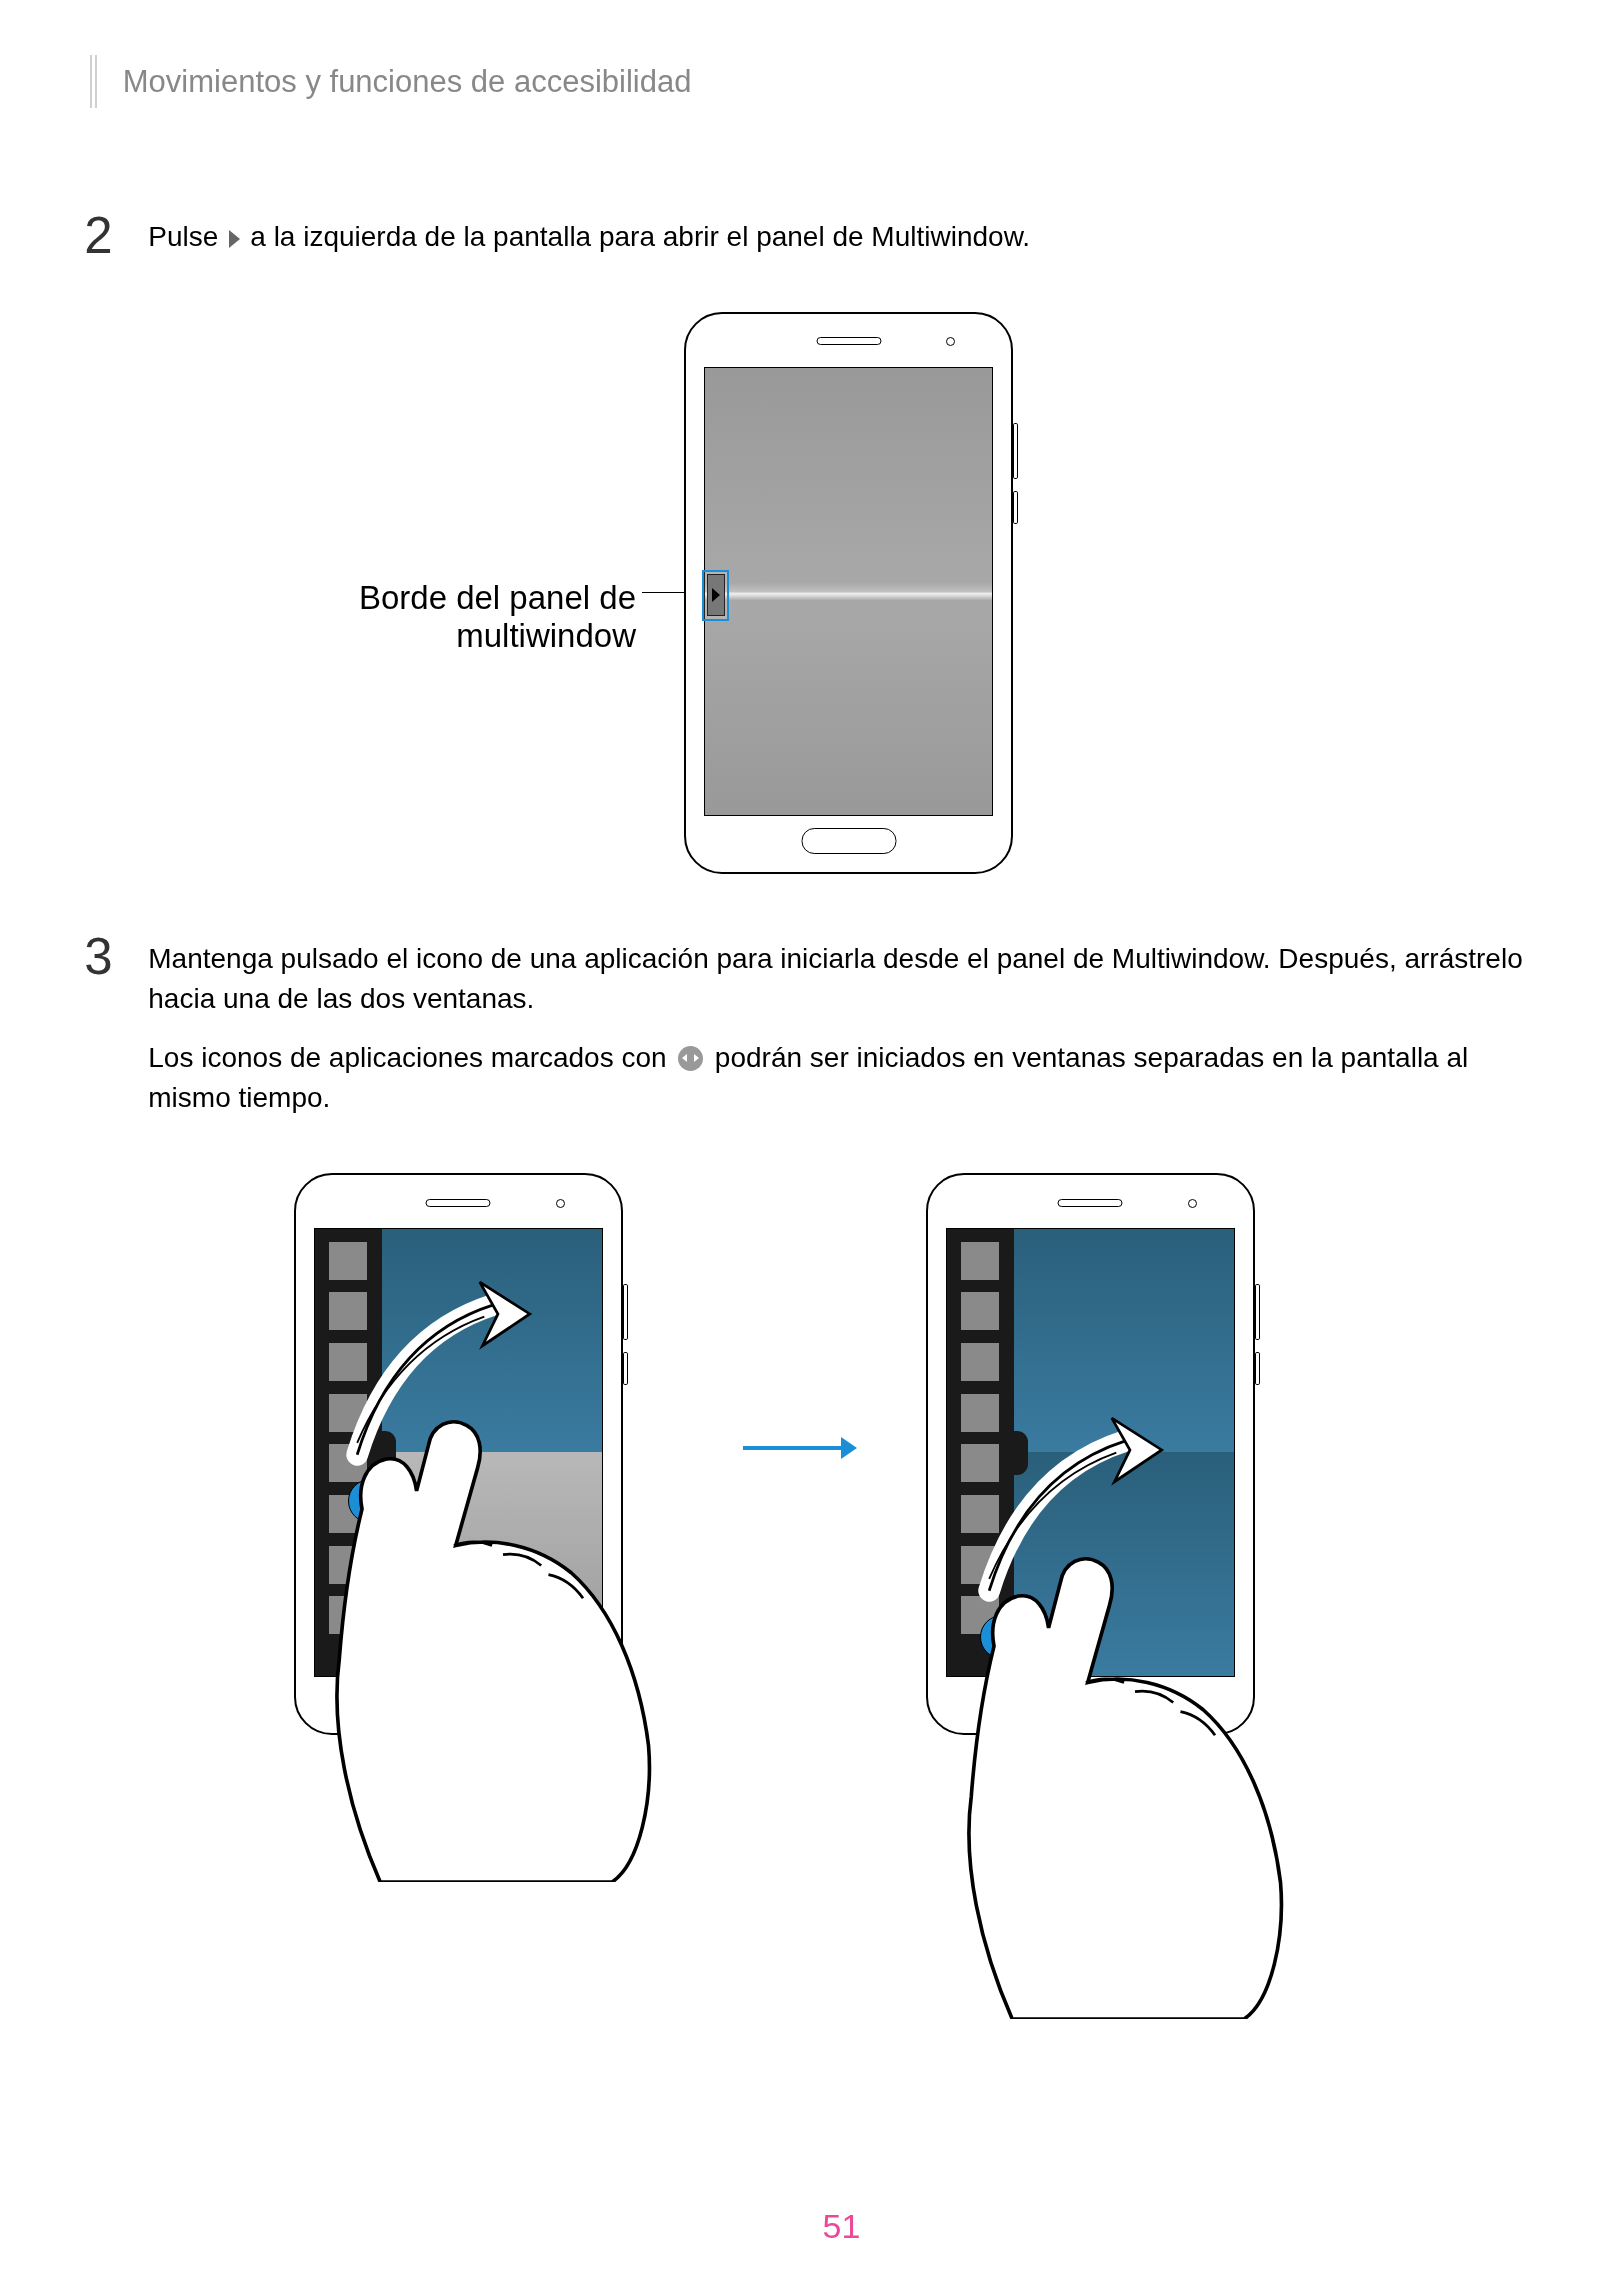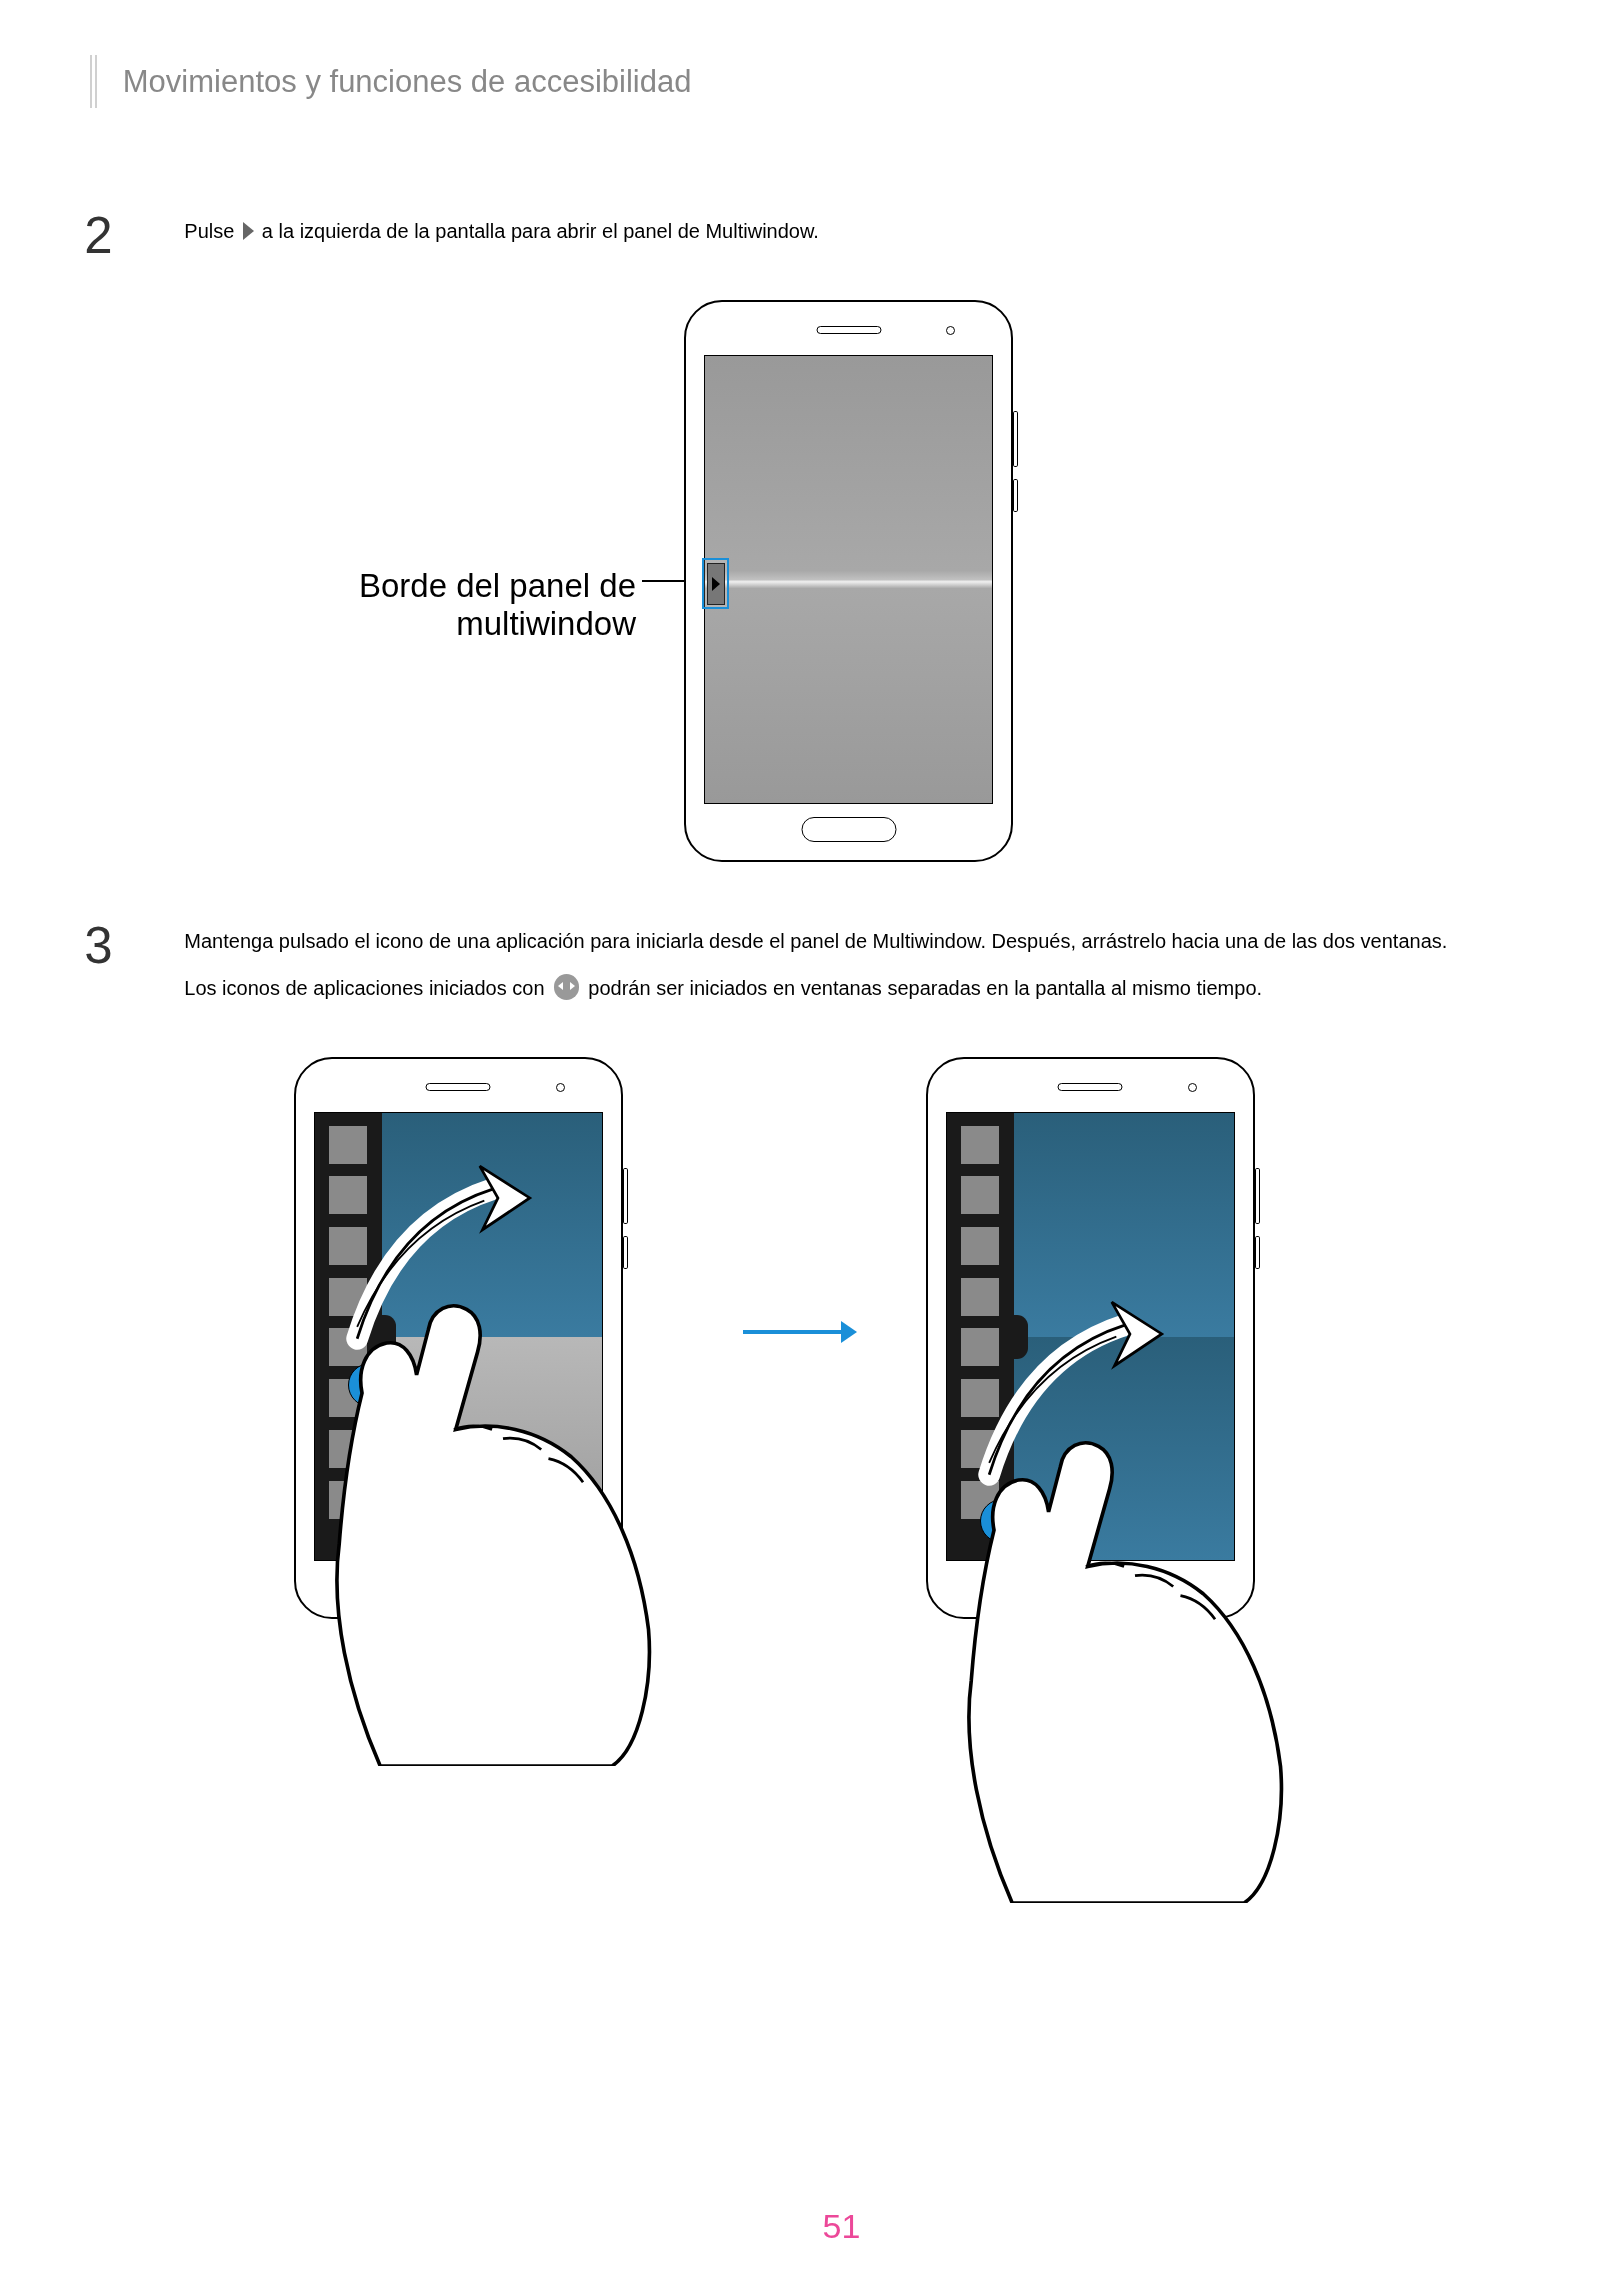--- a/index.html
+++ b/index.html
@@ -17,21 +17,21 @@
       border-left: 2.7px solid #d0d0d0;
       border-right: 2.7px solid #d0d0d0;
       margin-right: 25.5px;
     }
     .header-title { font-size: 31px; color: #888; font-weight: 400; }
     .step { display: flex; margin-bottom: 36px; padding-left: 7.3px; }
     .step-num {
       font-size: 51px; color: #333; font-weight: 300;
       width: 64px; flex-shrink: 0; line-height: 1; margin-top: -7.3px;
     }
-    .step-body { flex: 1; font-size: 20px; color: #000; line-height: 1.45; margin-left: 36px; }
+    .step-body { flex: 1; font-size: 28px; color: #000; line-height: 1.45; }
     .step-body p { margin-bottom: 18px; }
     .chev-inline {
       display: inline-block; width: 0; height: 0;
       border-top: 9px solid transparent;
       border-bottom: 9px solid transparent;
       border-left: 11px solid #666;
       vertical-align: -1.8px; margin: 0 2.7px;
     }
     .dual-icon {
       display: inline-block; width: 25.5px; height: 25.5px;
@@ -200,21 +200,21 @@
   </div>
   <div class="callout-line"></div>
   <div class="callout-text">Borde del panel de multiwindow</div>
 </div>
 
 <div class="step">
   <div class="step-num">3</div>
   <div class="step-body">
     <p>Mantenga pulsado el icono de una aplicación para iniciarla desde el panel de Multiwindow. Después, arrástrelo hacia una de las dos ventanas.</p>
     <p>
-      <span>Los iconos de aplicaciones iniciados con </span>
+      <span>Los iconos de aplicaciones marcados con </span>
       <span class="dual-icon"></span>
       <span> podrán ser iniciados en ventanas separadas en la pantalla al mismo tiempo.</span>
     </p>
   </div>
 </div>
 
 <div class="fig2">
 
   <div class="phone2a">
     <div class="phone-frame">

